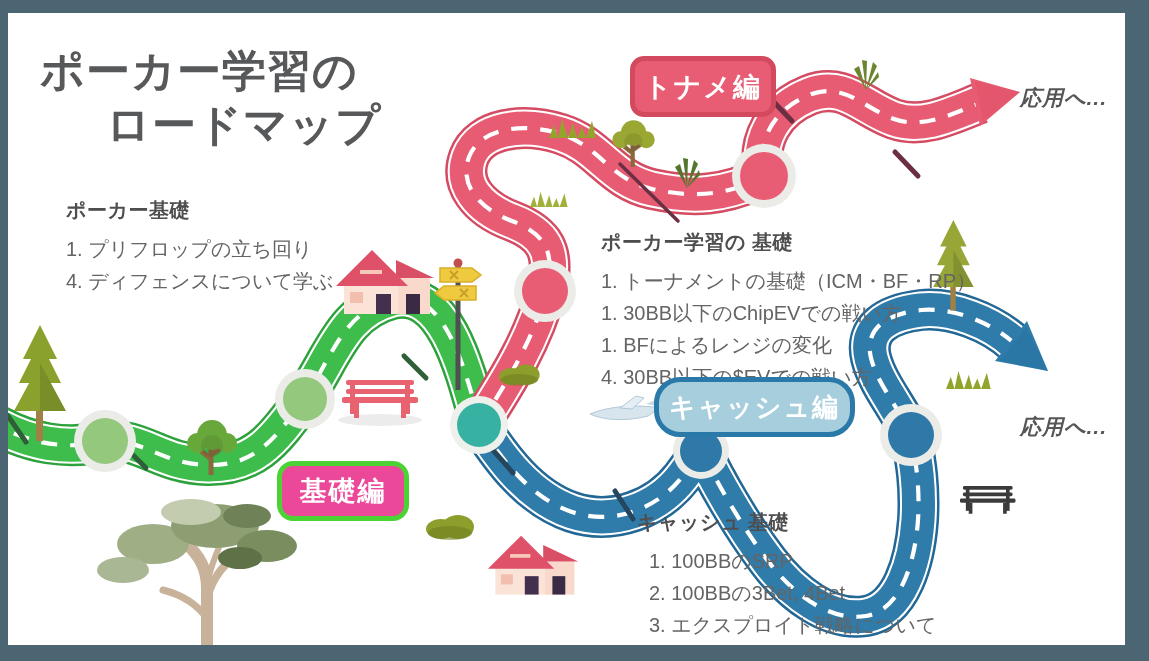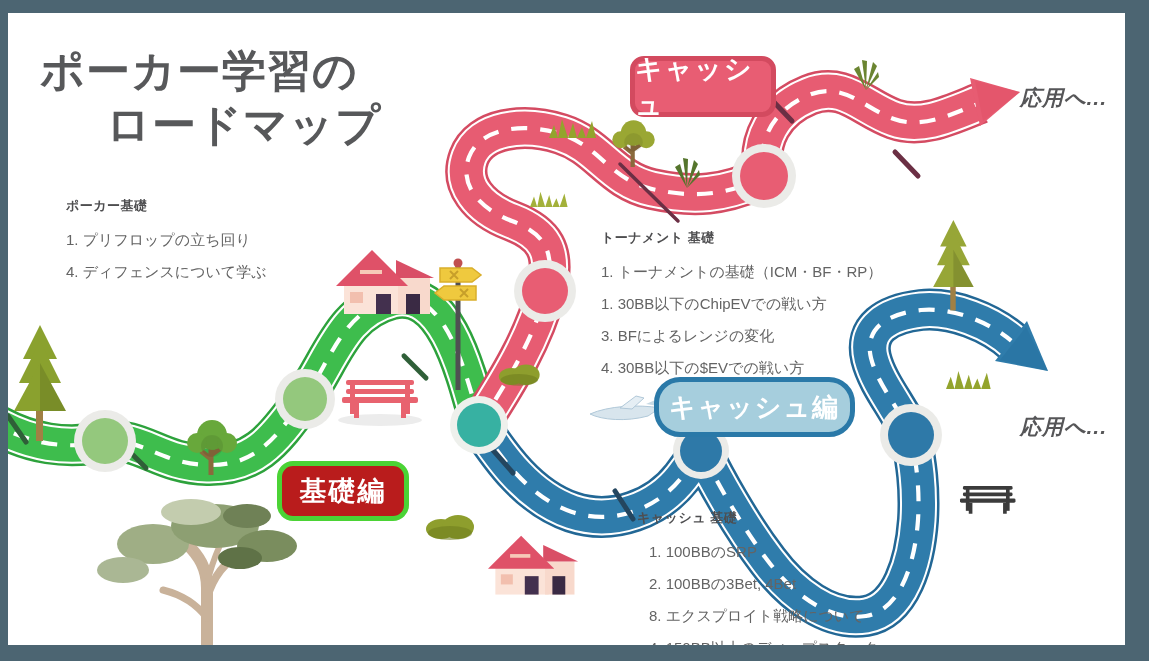--- a/index.html
+++ b/index.html
@@ -5,22 +5,22 @@
   html,body{margin:0;padding:0;background:#ffffff;}
   #frame{position:relative;width:1149px;height:661px;background:#4c6572;overflow:hidden;
          font-family:"Liberation Sans","DejaVu Sans",sans-serif;}
   #canvas{position:absolute;left:8px;top:13px;width:1117px;height:632px;background:#ffffff;overflow:hidden;}
   #scene{position:absolute;left:-8px;top:-13px;width:1149px;height:468px;}
   #road-svg{position:absolute;left:0;top:0;}
   .abs{position:absolute;}
   .title{left:40px;top:44px;color:#57585a;font-size:44px;font-weight:bold;line-height:54px;letter-spacing:1px;}
   .title .l2{padding-left:66px;}
   .list-block{color:#646464;}
-  .lb-head{font-size:13px;font-weight:bold;color:#4e4e50;margin-bottom:9px;letter-spacing:0.5px;}
-  .lb-item{font-size:15px;line-height:32px;white-space:nowrap;}
+  .lb-head{font-size:20px;font-weight:bold;color:#4e4e50;margin-bottom:9px;letter-spacing:0.5px;}
+  .lb-item{font-size:20px;line-height:32px;white-space:nowrap;}
   .badge{position:absolute;box-sizing:border-box;display:flex;align-items:center;justify-content:center;
          color:#ffffff;font-weight:bold;border-style:solid;border-width:5px;letter-spacing:2px;}
   .badge-tournament{left:630px;top:56px;width:146px;height:61px;border-radius:14px;font-size:27px;}
   .badge-basics{left:277px;top:461px;width:132px;height:60px;border-radius:16px;font-size:27px;}
   .badge-cash{left:654px;top:377px;width:201px;height:60px;border-radius:26px;font-size:26px;}
   .outcome{color:#565658;font-size:21px;font-weight:bold;letter-spacing:1px;font-style:italic;}
 </style>
 </head>
 <body>
 
@@ -201,39 +201,39 @@
      <div class="l2">ロードマップ</div>
    </div>
 
    <div class="abs list-block" style="left:66px;top:197px;">
      <div class="lb-head">ポーカー基礎</div>
      <div class="lb-item">1. プリフロップの立ち回り</div>
      <div class="lb-item">4. ディフェンスについて学ぶ</div>
    </div>
 
    <div class="abs list-block" style="left:601px;top:229px;">
-     <div class="lb-head">トーナメント 基礎</div>
+     <div class="lb-head">ポーカー学習の 基礎</div>
      <div class="lb-item">1. トーナメントの基礎（ICM・BF・RP）</div>
      <div class="lb-item">1. 30BB以下のChipEVでの戦い方</div>
-     <div class="lb-item">3. BFによるレンジの変化</div>
+     <div class="lb-item">1. BFによるレンジの変化</div>
      <div class="lb-item">4. 30BB以下の$EVでの戦い方</div>
    </div>
 
    <div class="abs list-block" style="left:637px;top:509px;">
      <div class="lb-head">キャッシュ 基礎</div>
      <div style="padding-left:12px;">
        <div class="lb-item">1. 100BBのSRP</div>
        <div class="lb-item">2. 100BBの3Bet, 4Bet</div>
-       <div class="lb-item">8. エクスプロイト戦略について</div>
+       <div class="lb-item">3. エクスプロイト戦略について</div>
        <div class="lb-item">4. 150BB以上のディープスタック</div>
      </div>
    </div>
 
-   <div class="badge badge-tournament" style="background:#e85d73;border-color:#d34a5f;">キャッシュ</div>
-   <div class="badge badge-basics" style="background:#b91c1c;border-color:#4bd335;">基礎編</div>
+   <div class="badge badge-tournament" style="background:#e85d73;border-color:#d34a5f;">トナメ編</div>
+   <div class="badge badge-basics" style="background:#ec4899;border-color:#4bd335;">基礎編</div>
    <div class="badge badge-cash" style="background:#a6cedd;border-color:#2a79a8;text-align:center;">キャッシュ編</div>
 
    <div class="abs outcome" style="left:1020px;top:84px;">応用へ...</div>
    <div class="abs outcome" style="left:1020px;top:413px;">応用へ...</div>
 
   </div>
  </div>
 </div>
 
 </body></html>

